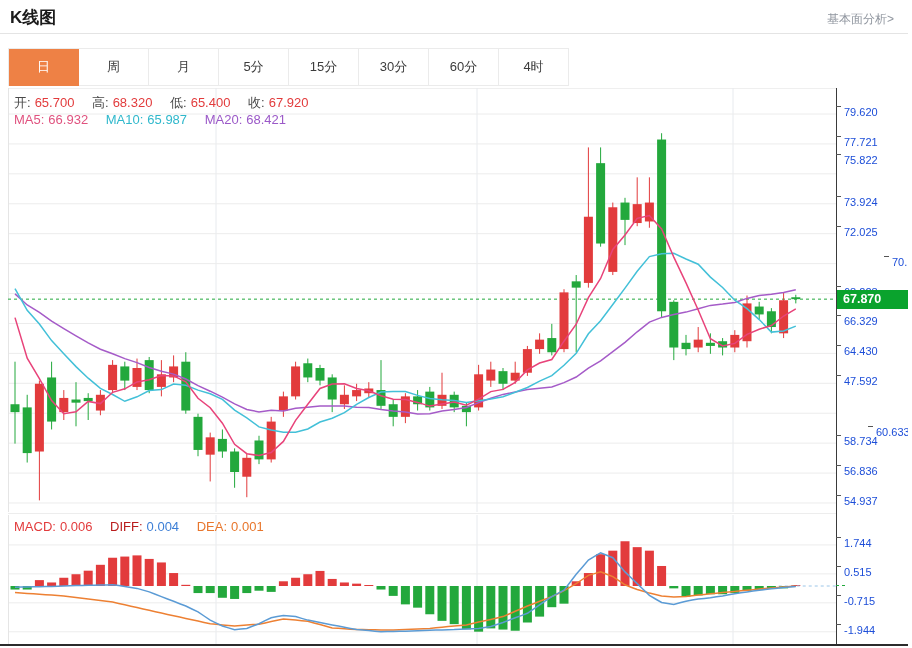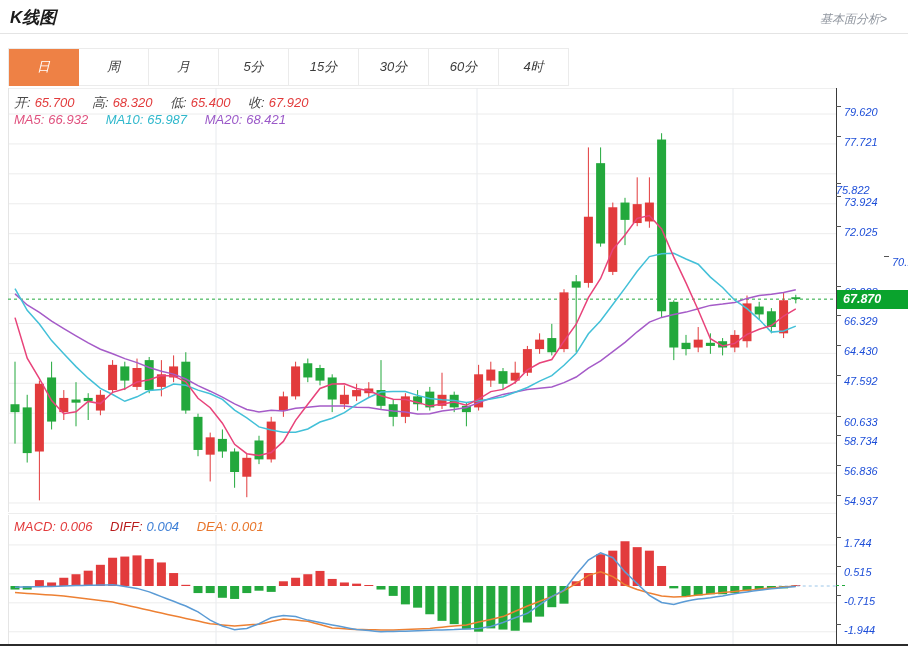--- a/index.html
+++ b/index.html
@@ -1,20 +1,20 @@
 <!DOCTYPE html>
 <html><head>
 <meta charset="utf-8">
 <style>
   html,body{margin:0;padding:0;background:#fff;}
   .root{position:relative;width:908px;height:648px;background:#fff;overflow:hidden;
-        font-family:"Liberation Sans","DejaVu Sans",sans-serif;font-style:italic;}
+        font-family:"Liberation Sans","DejaVu Sans",sans-serif;}
   .abs{position:absolute;}
   .page-title{left:10px;top:6px;font-size:17px;font-weight:bold;color:#1b1b1b;}
-  .fund-link{right:21px;top:11px;font-size:12px;color:#8f959e;cursor:pointer;}
+  .fund-link{right:14px;top:11px;font-size:12px;color:#8f959e;cursor:pointer;}
   .hr{left:0;top:33px;width:912px;height:1px;background:#e4e4e4;}
   .tabs{left:8px;top:48px;display:flex;border-top:1px solid #ebebeb;border-left:1px solid #ebebeb;}
   .tab{width:69px;height:36px;line-height:36px;text-align:center;font-size:13px;color:#3c3c3c;
        background:#fff;border-right:1px solid #ebebeb;border-bottom:1px solid #ebebeb;cursor:pointer;}
   .tab.active{background:#ee8145;color:#fff;border-color:#ee8145;}
   .chart-top{left:8px;top:88px;width:828px;height:1px;background:#efefef;}
   .panel-sep{left:8px;top:513px;width:828px;height:1px;background:#ededed;}
   svg.main{left:8px;top:88px;}
   svg.macd{left:8px;top:515px;}
   .legend{left:14px;font-size:13px;white-space:nowrap;}
@@ -312,21 +312,21 @@
   <div class="abs axis-line"></div>
   <div id="axis-labels">
       <div class="tick" style="top: 106px;">
         <i class="dash"></i>
         <span>79.620</span>
       </div>
       <div class="tick" style="top: 135.92px;">
         <i class="dash"></i>
         <span>77.721</span>
       </div>
-      <div class="tick" style="top: 183px; flex-direction: column;">
+      <div class="tick" style="top: 154px;">
         <i class="dash"></i>
         <span>75.822</span>
       </div>
       <div class="tick" style="top: 195.76px;">
         <i class="dash"></i>
         <span>73.924</span>
       </div>
       <div class="tick" style="top: 225.68px;">
         <i class="dash"></i>
         <span>72.025</span>
@@ -344,21 +344,21 @@
         <span>66.329</span>
       </div>
       <div class="tick" style="top: 345.36px;">
         <i class="dash"></i>
         <span>64.430</span>
       </div>
       <div class="tick" style="top: 375.28px;">
         <i class="dash"></i>
         <span>47.592</span>
       </div>
-      <div class="tick" style="top: 416px;">
+      <div class="tick" style="top: 426px; padding-left: 32px;">
         <i class="dash"></i>
         <span>60.633</span>
       </div>
       <div class="tick" style="top: 435.12px;">
         <i class="dash"></i>
         <span>58.734</span>
       </div>
       <div class="tick" style="top: 465.04px;">
         <i class="dash"></i>
         <span>56.836</span>

